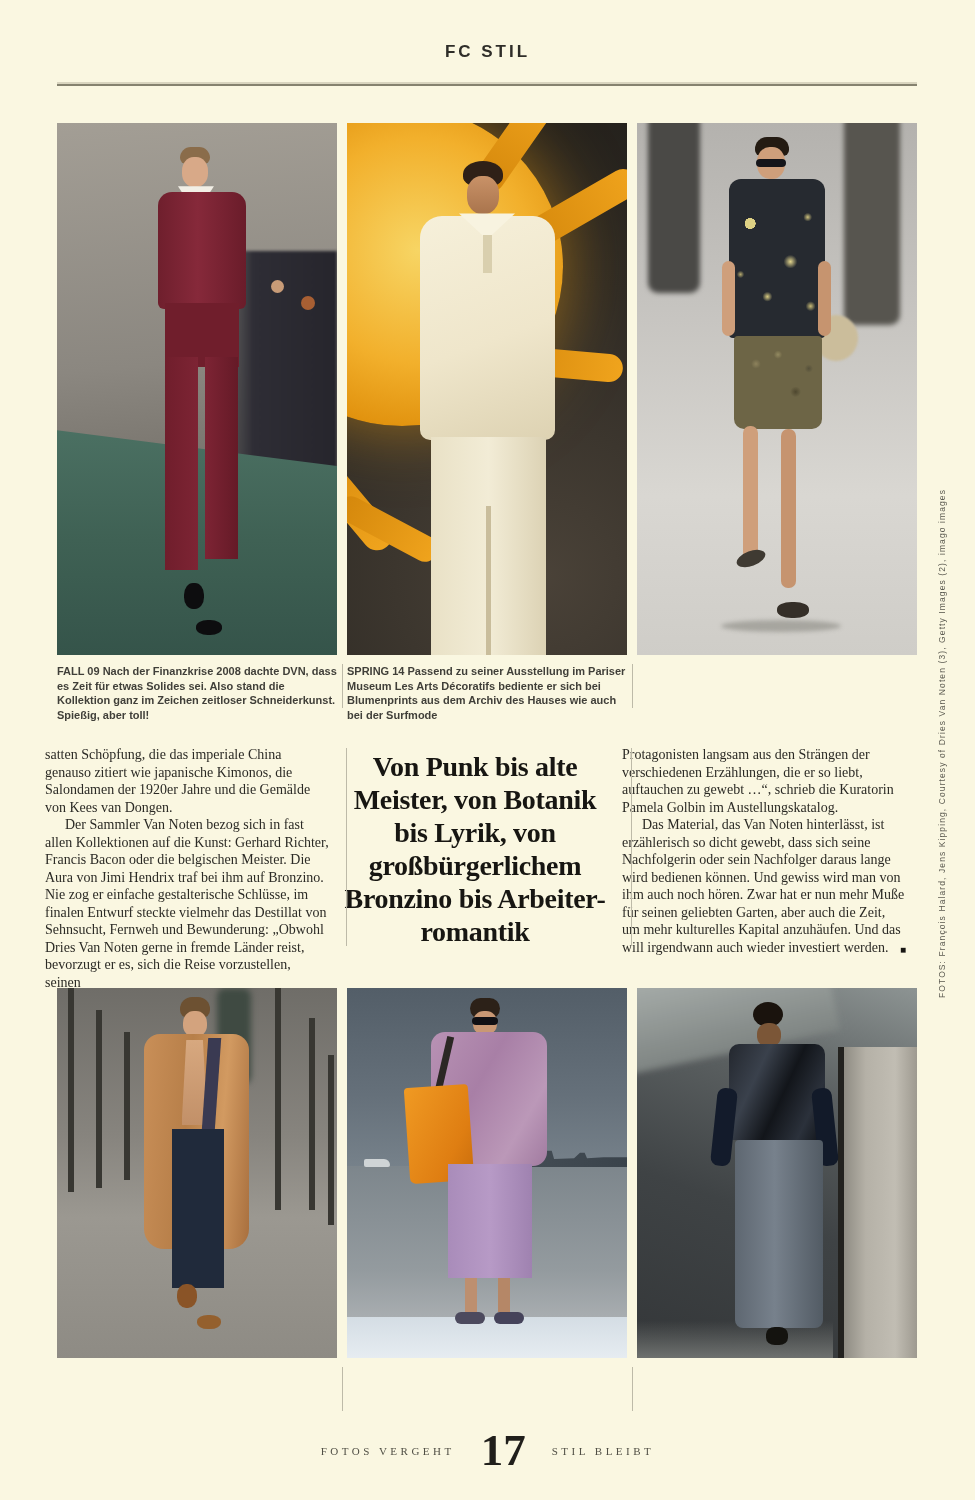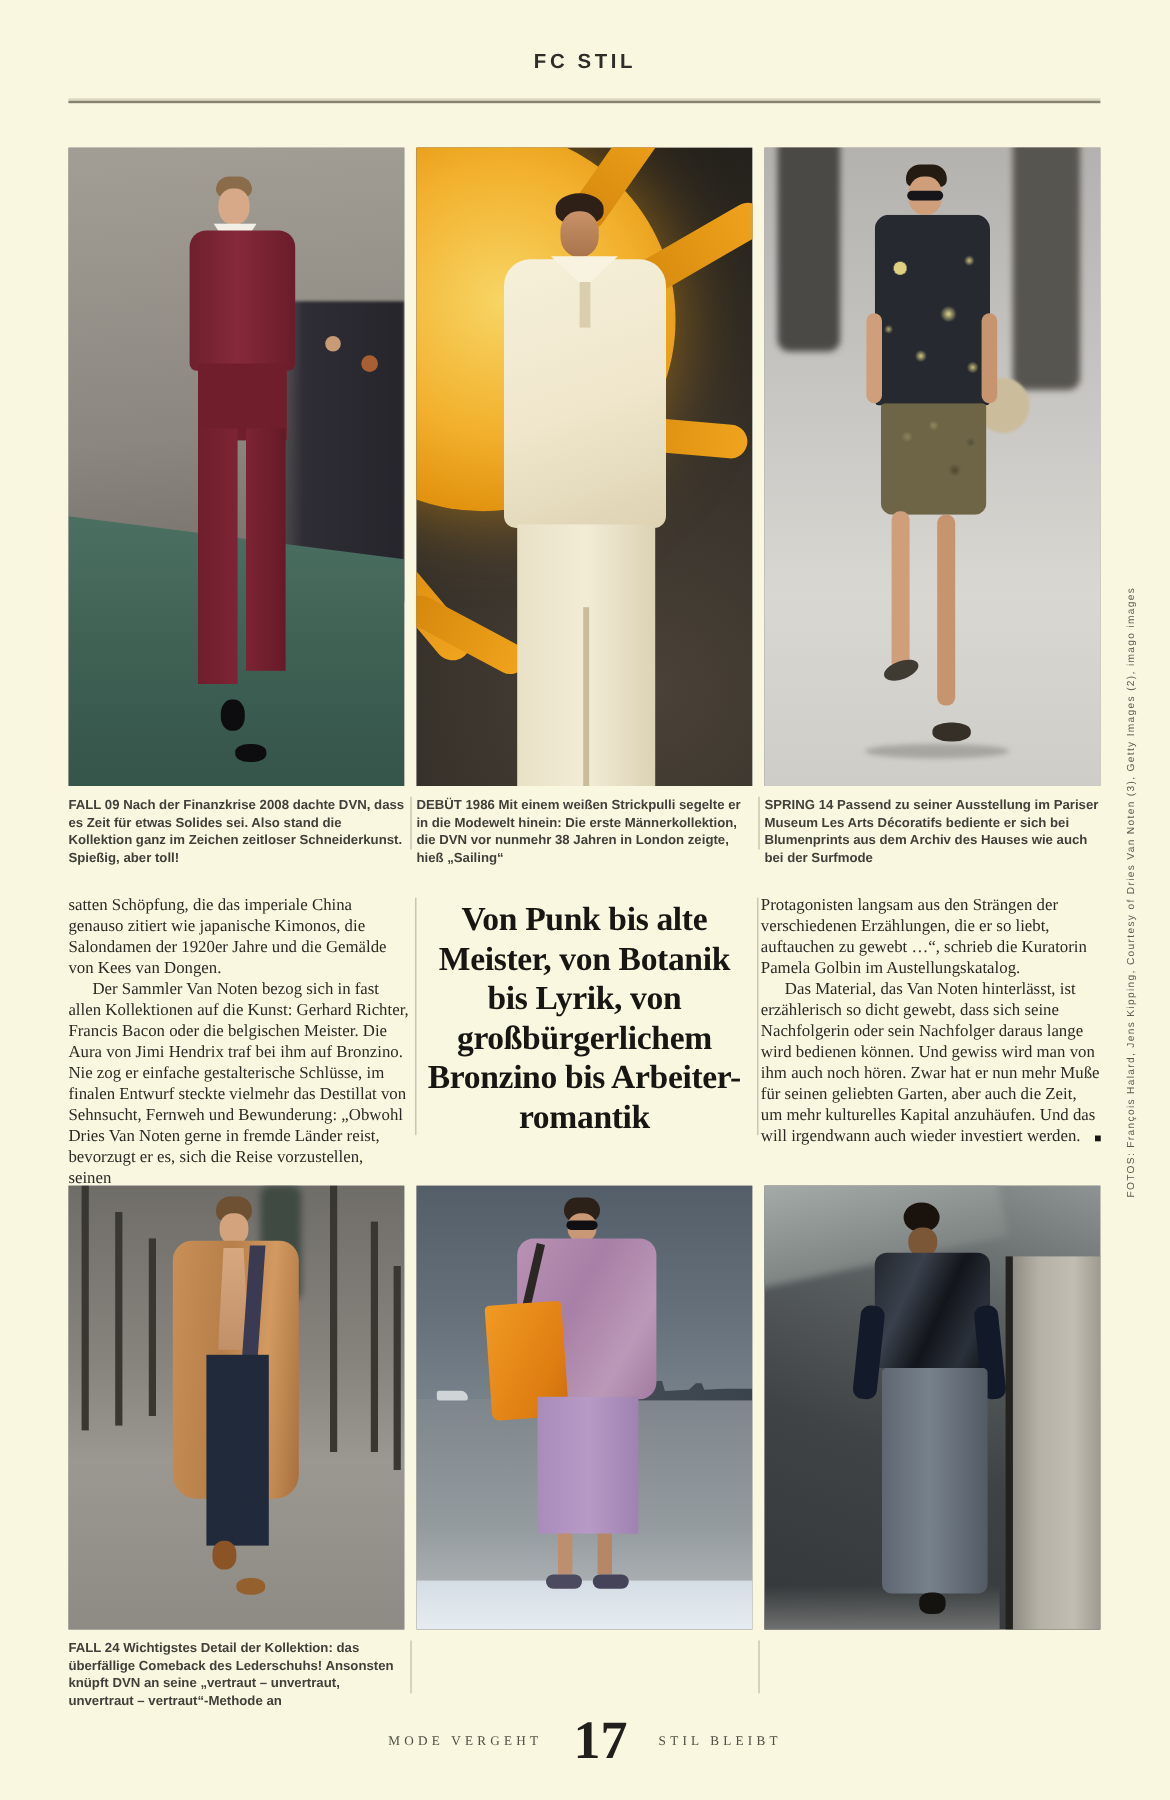--- a/index.html
+++ b/index.html
@@ -32,21 +32,21 @@
     font-size:11px;line-height:14.5px;font-weight:bold;color:#403f39;
   }
   .vd{position:absolute;width:1px;background:#bdbaa8;}
   .vd-c1a{left:342px;top:664px;height:44px;}
   .vd-c1b{left:632px;top:664px;height:44px;}
   .vd-c2a{left:342px;top:1367px;height:44px;}
   .vd-c2b{left:632px;top:1367px;height:44px;}
   .vd-m1{left:346px;top:748px;height:198px;}
   .vd-m2{left:631px;top:748px;height:198px;}
   
-  .mid{position:absolute;top:746px;left:57px;width:860px;height:235px;}
+  .mid{position:absolute;top:746px;left:45px;width:860px;height:235px;}
   .bodycol{
     position:absolute;top:0;width:284px;
     font-family:"Liberation Serif",serif;font-size:14px;line-height:17.5px;color:#2b2a25;
   }
   .bodycol p{margin:0;}
   .bodycol p.indent{text-indent:20px;}
   .col-left{left:0;}
   .col-right{left:577px;}
   .pull-quote{
     position:absolute;left:296px;top:4px;width:268px;text-align:center;
@@ -257,21 +257,20 @@
     <i class="knee2"></i>
     <i class="shoeA"></i>
     <i class="shoeB"></i>
     <i class="shadow"></i>
   </div>
 
 </div>
 
 <div class="cap-row cap-row-top">
   <div class="caption">FALL 09 Nach der Finanzkrise 2008 dachte DVN, dass es Zeit für etwas Solides sei. Also stand die Kollektion ganz im Zeichen zeitloser Schneiderkunst. Spießig, aber toll!</div>
-  <div class="caption">DEBÜT 1986 Mit einem weißen Strickpulli segelte er in die Modewelt hinein: Die erste Männerkollektion, die DVN vor nunmehr 38 Jahren in London zeigte, hieß „Sailing“</div>
   <div class="caption">SPRING 14 Passend zu seiner Ausstellung im Pariser Museum Les Arts Décoratifs bediente er sich bei Blumenprints aus dem Archiv des Hauses wie auch bei der Surfmode</div>
 </div>
 <div class="vd vd-c1a"></div>
 <div class="vd vd-c1b"></div>
 
 <div class="mid">
   <div class="bodycol col-left">
     <p>satten Schöpfung, die das imperiale China genauso zitiert wie japanische Kimonos, die Salondamen der 1920er Jahre und die Gemälde von Kees van Dongen.</p>
     <p class="indent">Der Sammler Van Noten bezog sich in fast allen Kollektionen auf die Kunst: Gerhard Richter, Francis Bacon oder die belgischen Meister. Die Aura von Jimi Hendrix traf bei ihm auf Bronzino. Nie zog er einfache gestalterische Schlüsse, im finalen Entwurf steckte vielmehr das Destillat von Sehnsucht, Fernweh und Bewunderung: „Obwohl Dries Van Noten gerne in fremde Länder reist, bevorzugt er es, sich die Reise vorzustellen, seinen</p>
   </div>
@@ -336,24 +335,23 @@
     <i class="tee"></i>
     <i class="sleeve1"></i>
     <i class="sleeve2"></i>
     <i class="pants"></i>
     <i class="shoe"></i>
   </div>
 
 </div>
 
 <div class="cap-row cap-row-bottom">
-  <div class="caption">FALL 24 Wichtigstes Detail der Kollektion: das überfällige Comeback des Lederschuhs! Ansonsten knüpft DVN an seine „vertraut – unvertraut, unvertraut – vertraut“-Methode an</div>
 </div>
 <div class="vd vd-c2a"></div>
 <div class="vd vd-c2b"></div>
 
 <div class="footer">
-  <span class="footer-side">MODE VERGEHT</span>
+  <span class="footer-side">FOTOS VERGEHT</span>
   <span class="footer-num">17</span>
   <span class="footer-side">STIL BLEIBT</span>
 </div>
 
 <div class="credits">FOTOS: François Halard, Jens Kipping, Courtesy of Dries Van Noten (3), Getty Images (2), imago images</div>
 
 </body></html>

